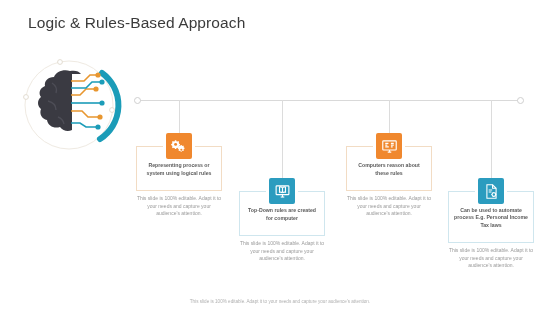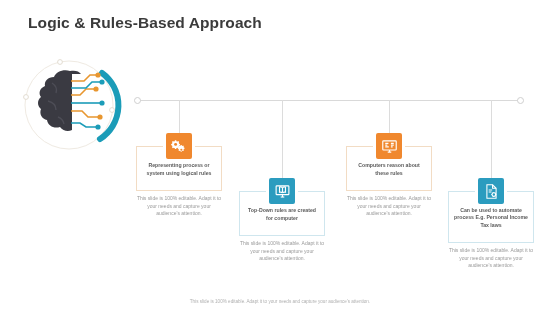--- a/index.html
+++ b/index.html
@@ -22,21 +22,21 @@
     height: 315px;
     background: #ffffff;
   }
 
   
   .title {
     position: absolute;
     left: 28px;
     top: 14px;
     font-size: 15.5px;
-    font-weight: bold;
+    font-weight: normal;
     color: #3b3b3b;
     letter-spacing: 0.1px;
     white-space: nowrap;
   }
 
   
   .brain-wrap {
     position: absolute;
     left: 14px;
     top: 55px;

